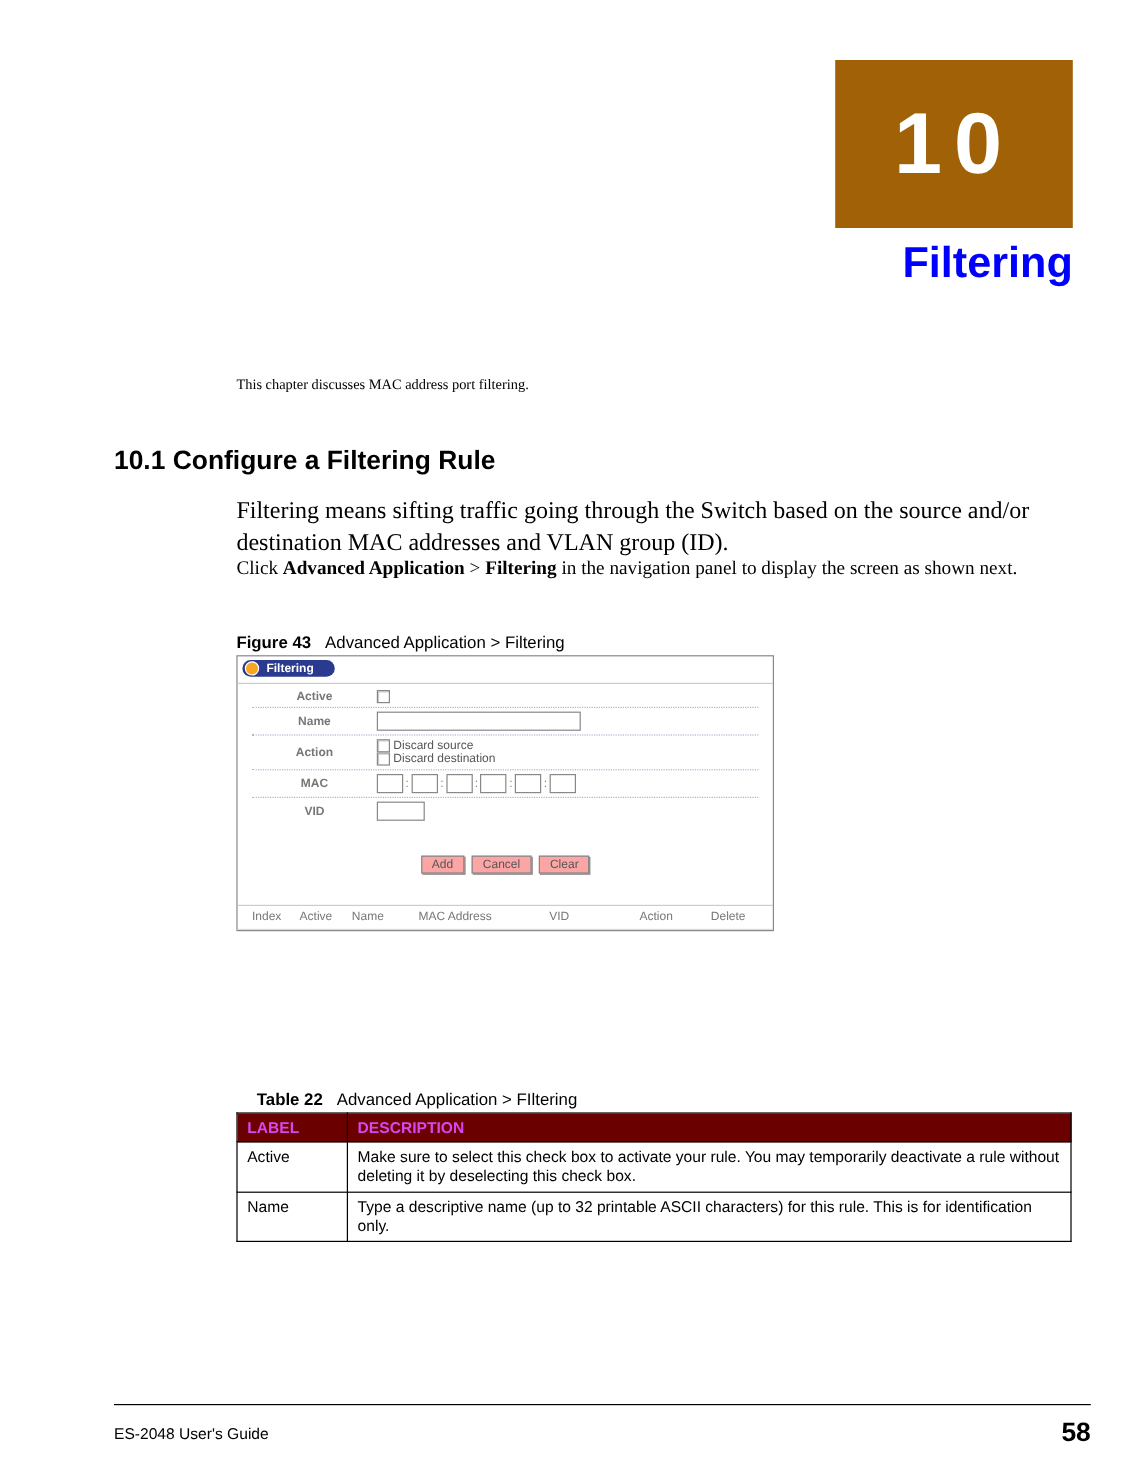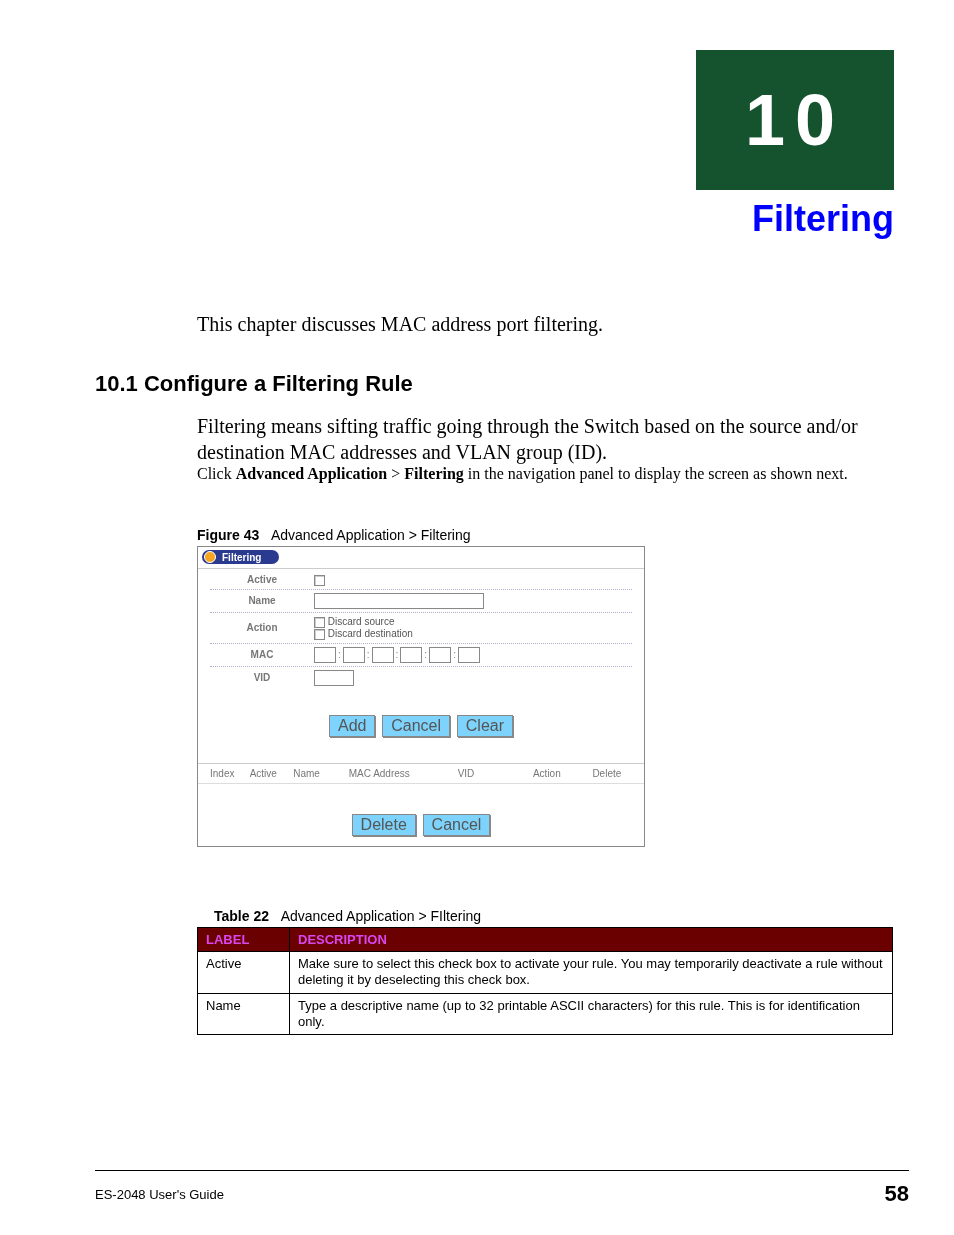--- a/index.html
+++ b/index.html
@@ -14,21 +14,21 @@
   }
   .page {
     padding: 50px 60px 0 95px;
   }
   .chapter-box {
     position: absolute;
     top: 50px;
     right: 60px;
     width: 198px;
     height: 140px;
-    background: #14532d;
+    background: #a16207;
     display: flex;
     align-items: center;
     justify-content: center;
   }
   .chapter-number {
     font-family: Arial, Helvetica, sans-serif;
     font-weight: bold;
     font-size: 72px;
     color: #fff;
     letter-spacing: 10px;
@@ -39,21 +39,21 @@
     right: 60px;
     font-family: Arial, Helvetica, sans-serif;
     font-weight: bold;
     font-size: 36px;
     color: #0000ff;
   }
   .intro {
     position: absolute;
     top: 313px;
     left: 197px;
-    font-size: 20px;
+    font-size: 12px;
   }
   .section-heading {
     position: absolute;
     top: 371px;
     left: 95px;
     font-family: Arial, Helvetica, sans-serif;
     font-weight: bold;
     font-size: 22px;
   }
   .body1 {
@@ -150,22 +150,22 @@
   .ss-mac { display: flex; align-items: center; gap: 2px; color: #888;}
   .ss-buttons {
     text-align: center;
     padding: 20px 0 26px 0;
     border-bottom: 1px solid #ccc;
   }
   .ss-btn {
     display: inline-block;
     padding: 1px 8px;
     border: 1px solid #888;
-    background: #7dd3fc;
-    font-size: 16px;
+    background: #fca5a5;
+    font-size: 10px;
     margin: 0 2px;
     box-shadow: 1px 1px 0 #888;
   }
   .ss-table-header {
     display: flex;
     padding: 4px 12px;
     color: #777;
     font-size: 10px;
     border-bottom: 1px solid #ddd;
   }
@@ -307,24 +307,20 @@
       <span class="ss-btn">Clear</span>
     </div>
     <div class="ss-table-header">
       <span class="ss-th c1">Index</span>
       <span class="ss-th c2">Active</span>
       <span class="ss-th c3">Name</span>
       <span class="ss-th c4">MAC Address</span>
       <span class="ss-th c5">VID</span>
       <span class="ss-th c6">Action</span>
       <span class="ss-th c7">Delete</span>
-    </div>
-    <div class="ss-buttons2">
-      <span class="ss-btn">Delete</span>
-      <span class="ss-btn">Cancel</span>
     </div>
   </div>
 
 
   <div class="table-caption">
     <b>Table 22</b>&nbsp;&nbsp;&nbsp;<span>Advanced Application &gt; FIltering</span>
   </div>
 
   <table class="desc-table">
     <thead>

